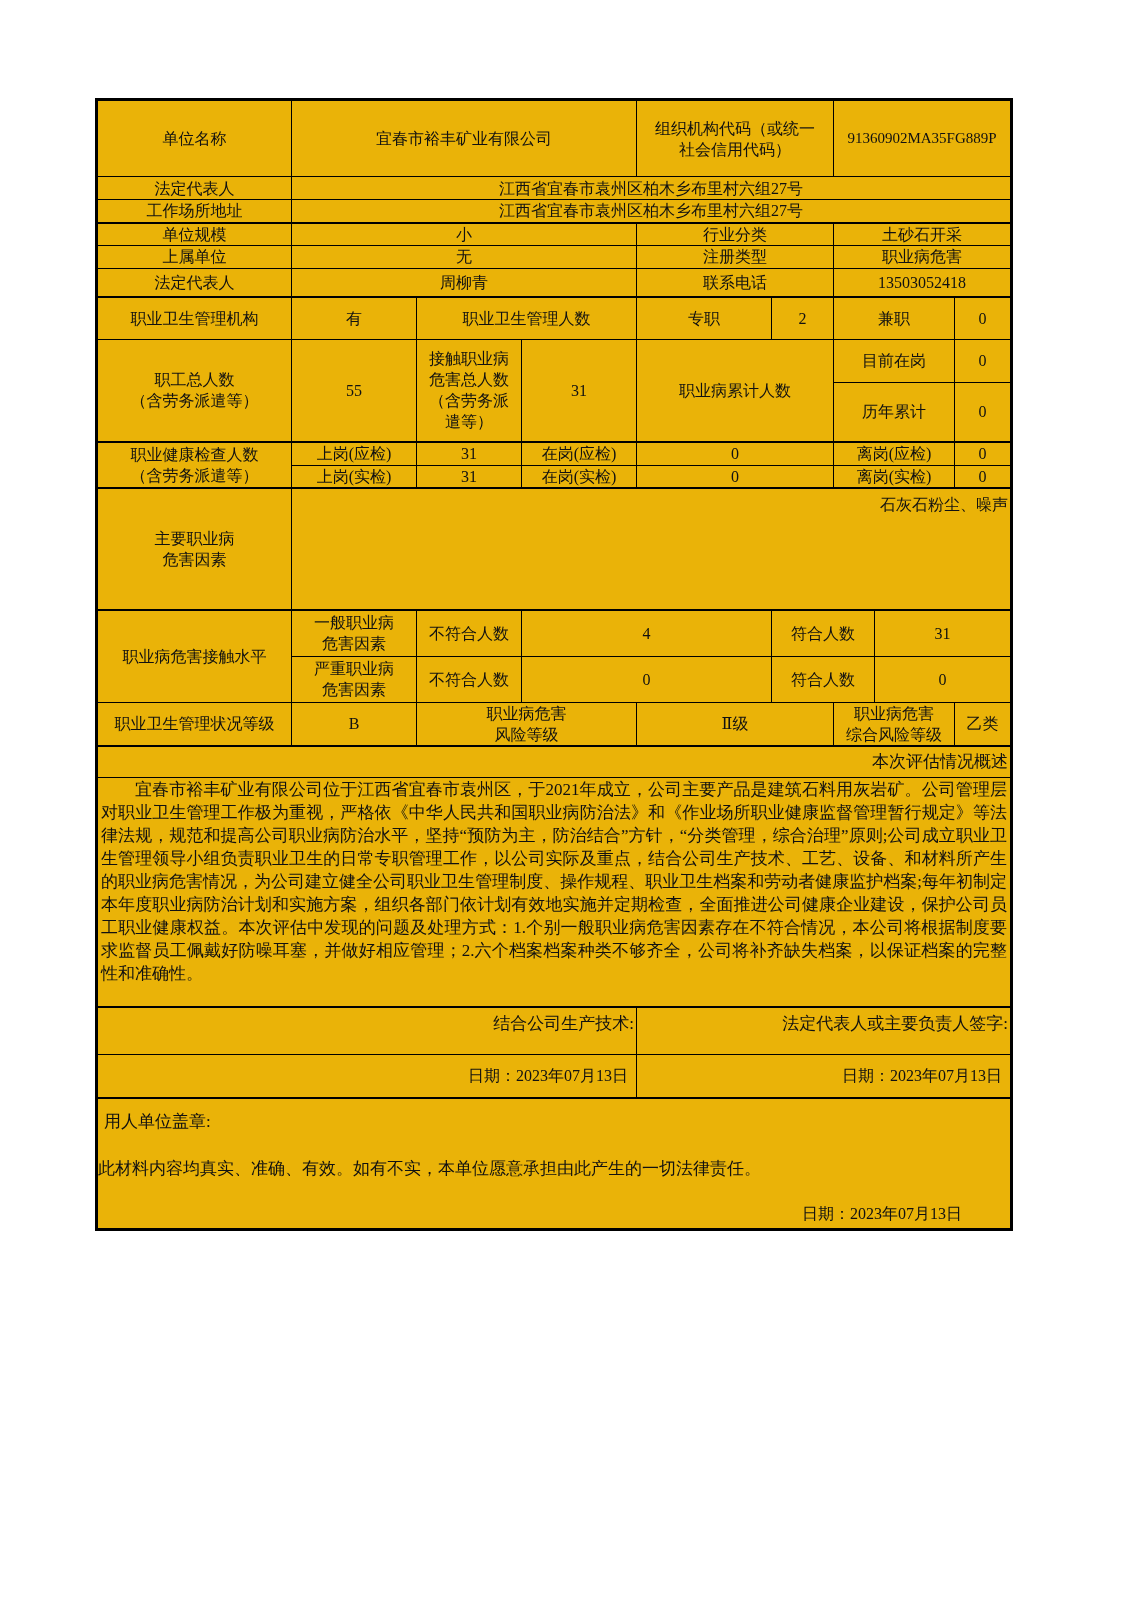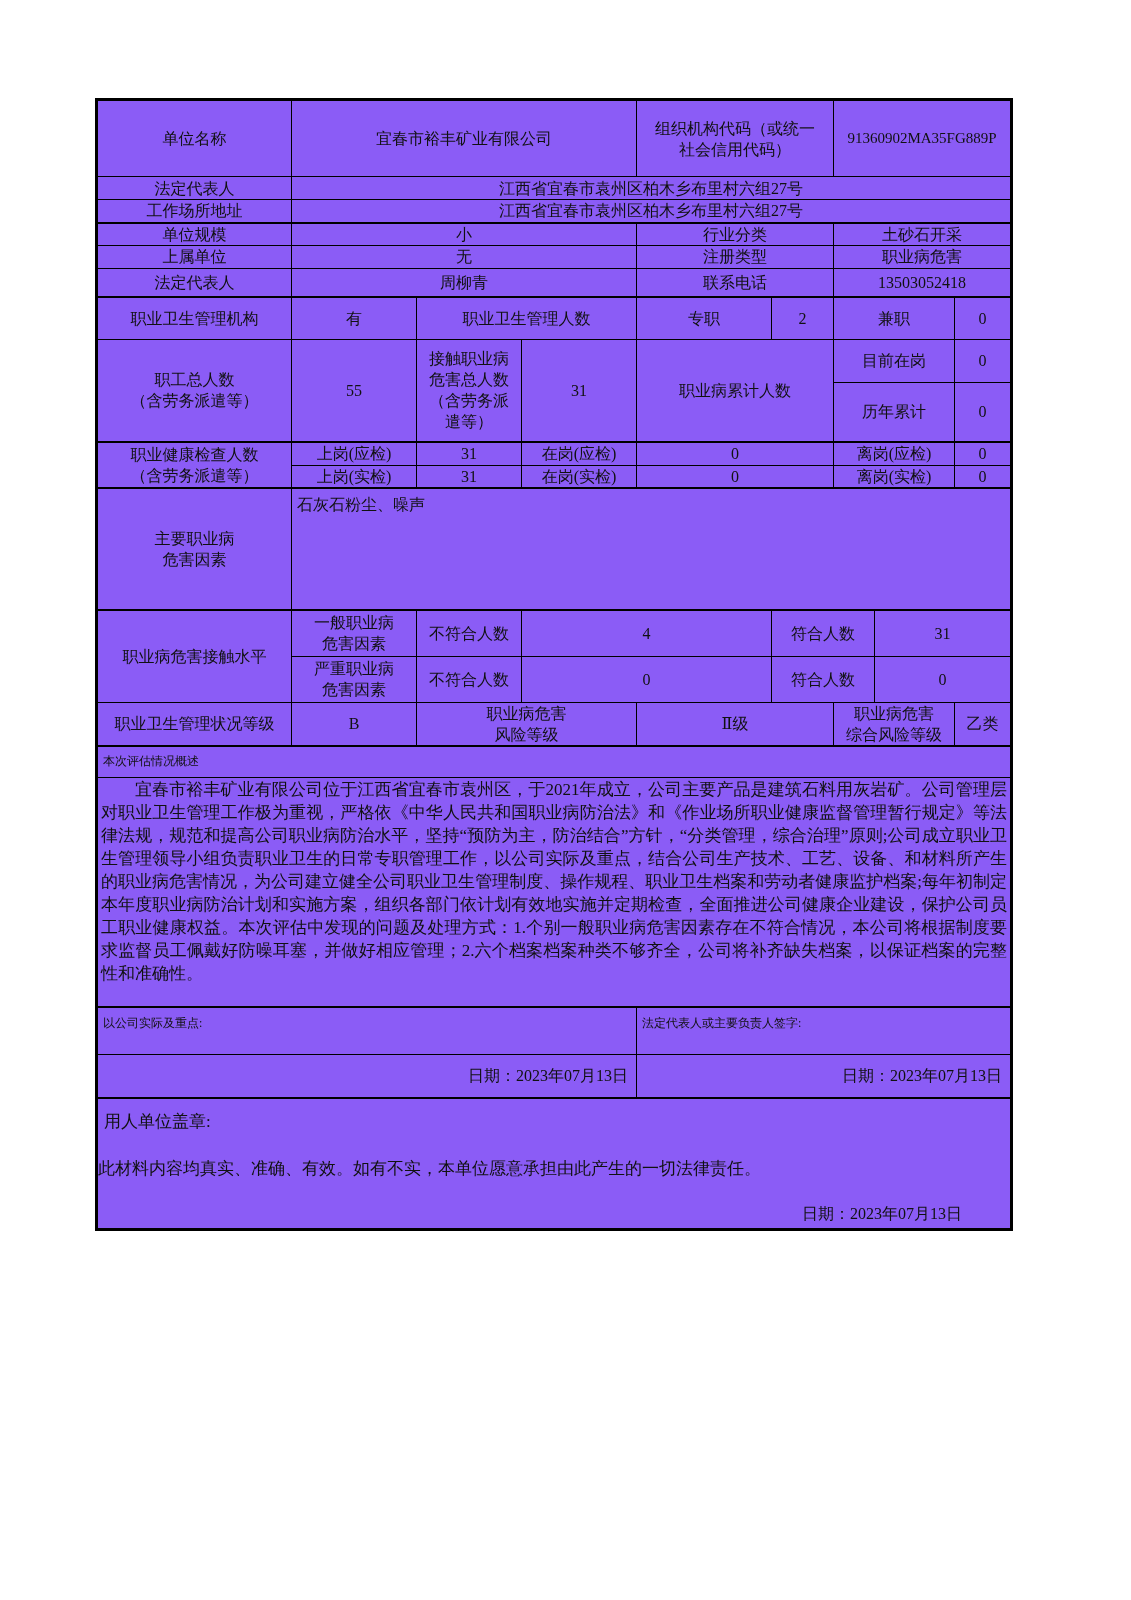--- a/index.html
+++ b/index.html
@@ -3,32 +3,32 @@
 <meta charset="utf-8">
 <style>
   html,body{margin:0;padding:0;}
   body{
     width:1131px;height:1600px;background:#ffffff;position:relative;
     font-family:"Liberation Serif","DejaVu Serif",serif;color:#111;
   }
   .sheet{position:absolute;left:95px;top:98px;}
   table.form{
     border-collapse:collapse;table-layout:fixed;width:915px;
-    border:3px solid #000;background:#8b5cf6;
+    border:3px solid #000;background:#eab308;
   }
   td{
     border:1px solid #000;text-align:center;vertical-align:middle;
     padding:0 2px;font-size:16px;line-height:21px;overflow:hidden;
   }
   tr.sect td{border-top-width:2px;}
   .prewrap{white-space:pre-line;}
-  .left{text-align:left;padding-left:5px;}
+  .left{text-align:right;padding-left:5px;}
   .right{text-align:right;padding-right:8px;}
   .top{vertical-align:top;padding-top:5px;}
-  .summary-head{font-size:12px;}
+  .summary-head{font-size:17px;}
   .summary-text{
     text-align:justify;vertical-align:top;font-size:17px;line-height:23px;
     padding:0 3px 0 3px;text-indent:2em;
   }
   .stamp-cell{vertical-align:top;text-align:left;padding:0;}
   .stamp-label{padding:12px 11px 0 6px;font-size:17px;}
   .stamp-statement{margin-top:26px;text-align:left;font-size:17px;}
   .stamp-date{margin-top:24px;text-align:right;padding-right:48px;font-size:16px;}
   .code{letter-spacing:0px;font-size:15px;}
 </style>
@@ -172,21 +172,21 @@
   </tr>
 
   <tr style="height:32px" class="sect">
     <td colspan="9" class="left summary-head">本次评估情况概述</td>
   </tr>
   <tr style="height:229px">
     <td colspan="9" class="summary-text">宜春市裕丰矿业有限公司位于江西省宜春市袁州区，于2021年成立，公司主要产品是建筑石料用灰岩矿。公司管理层对职业卫生管理工作极为重视，严格依《中华人民共和国职业病防治法》和《作业场所职业健康监督管理暂行规定》等法律法规，规范和提高公司职业病防治水平，坚持“预防为主，防治结合”方针，“分类管理，综合治理”原则;公司成立职业卫生管理领导小组负责职业卫生的日常专职管理工作，以公司实际及重点，结合公司生产技术、工艺、设备、和材料所产生的职业病危害情况，为公司建立健全公司职业卫生管理制度、操作规程、职业卫生档案和劳动者健康监护档案;每年初制定本年度职业病防治计划和实施方案，组织各部门依计划有效地实施并定期检查，全面推进公司健康企业建设，保护公司员工职业健康权益。本次评估中发现的问题及处理方式：1.个别一般职业病危害因素存在不符合情况，本公司将根据制度要求监督员工佩戴好防噪耳塞，并做好相应管理；2.六个档案档案种类不够齐全，公司将补齐缺失档案，以保证档案的完整性和准确性。</td>
   </tr>
 
   <tr style="height:48px" class="sect">
-    <td colspan="4" class="left top summary-head">以公司实际及重点:</td>
+    <td colspan="4" class="left top summary-head">结合公司生产技术:</td>
     <td colspan="5" class="left top summary-head">法定代表人或主要负责人签字:</td>
   </tr>
   <tr style="height:43px">
     <td colspan="4" class="right">日期：2023年07月13日</td>
     <td colspan="5" class="right">日期：2023年07月13日</td>
   </tr>
 
   <tr style="height:132px" class="sect">
     <td colspan="9" class="stamp-cell">
       <div class="stamp-label">用人单位盖章:</div>

